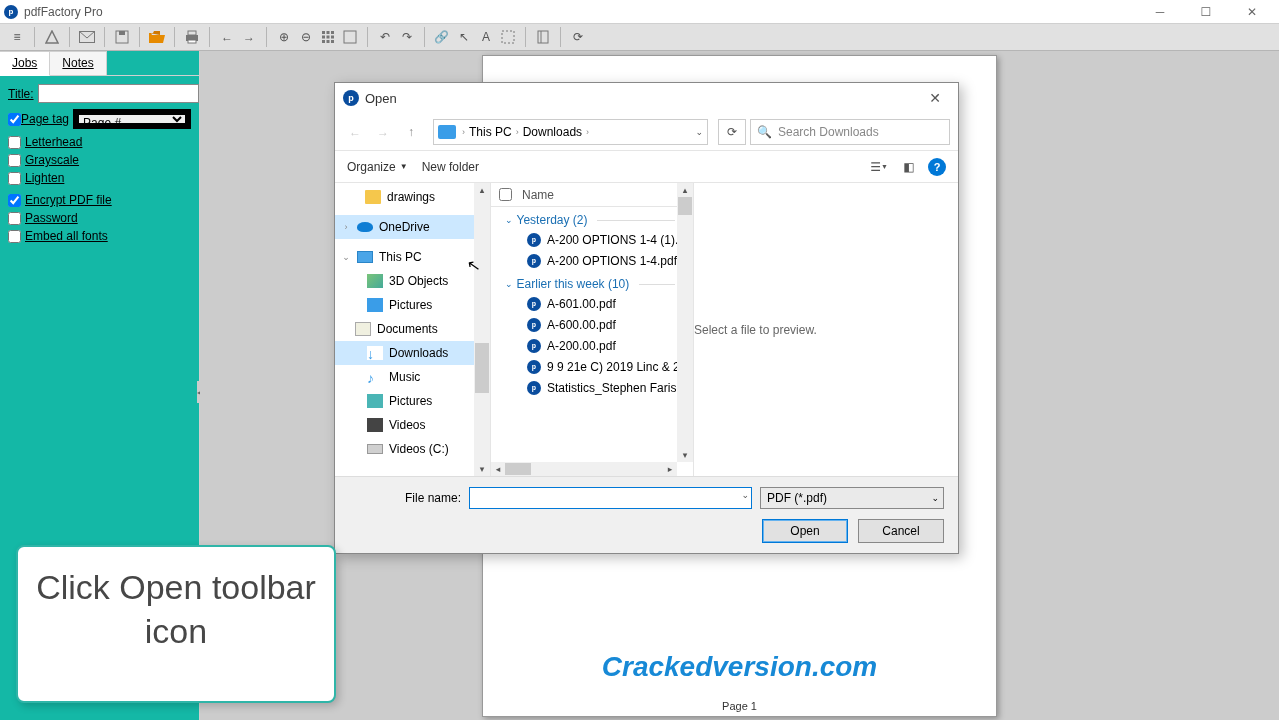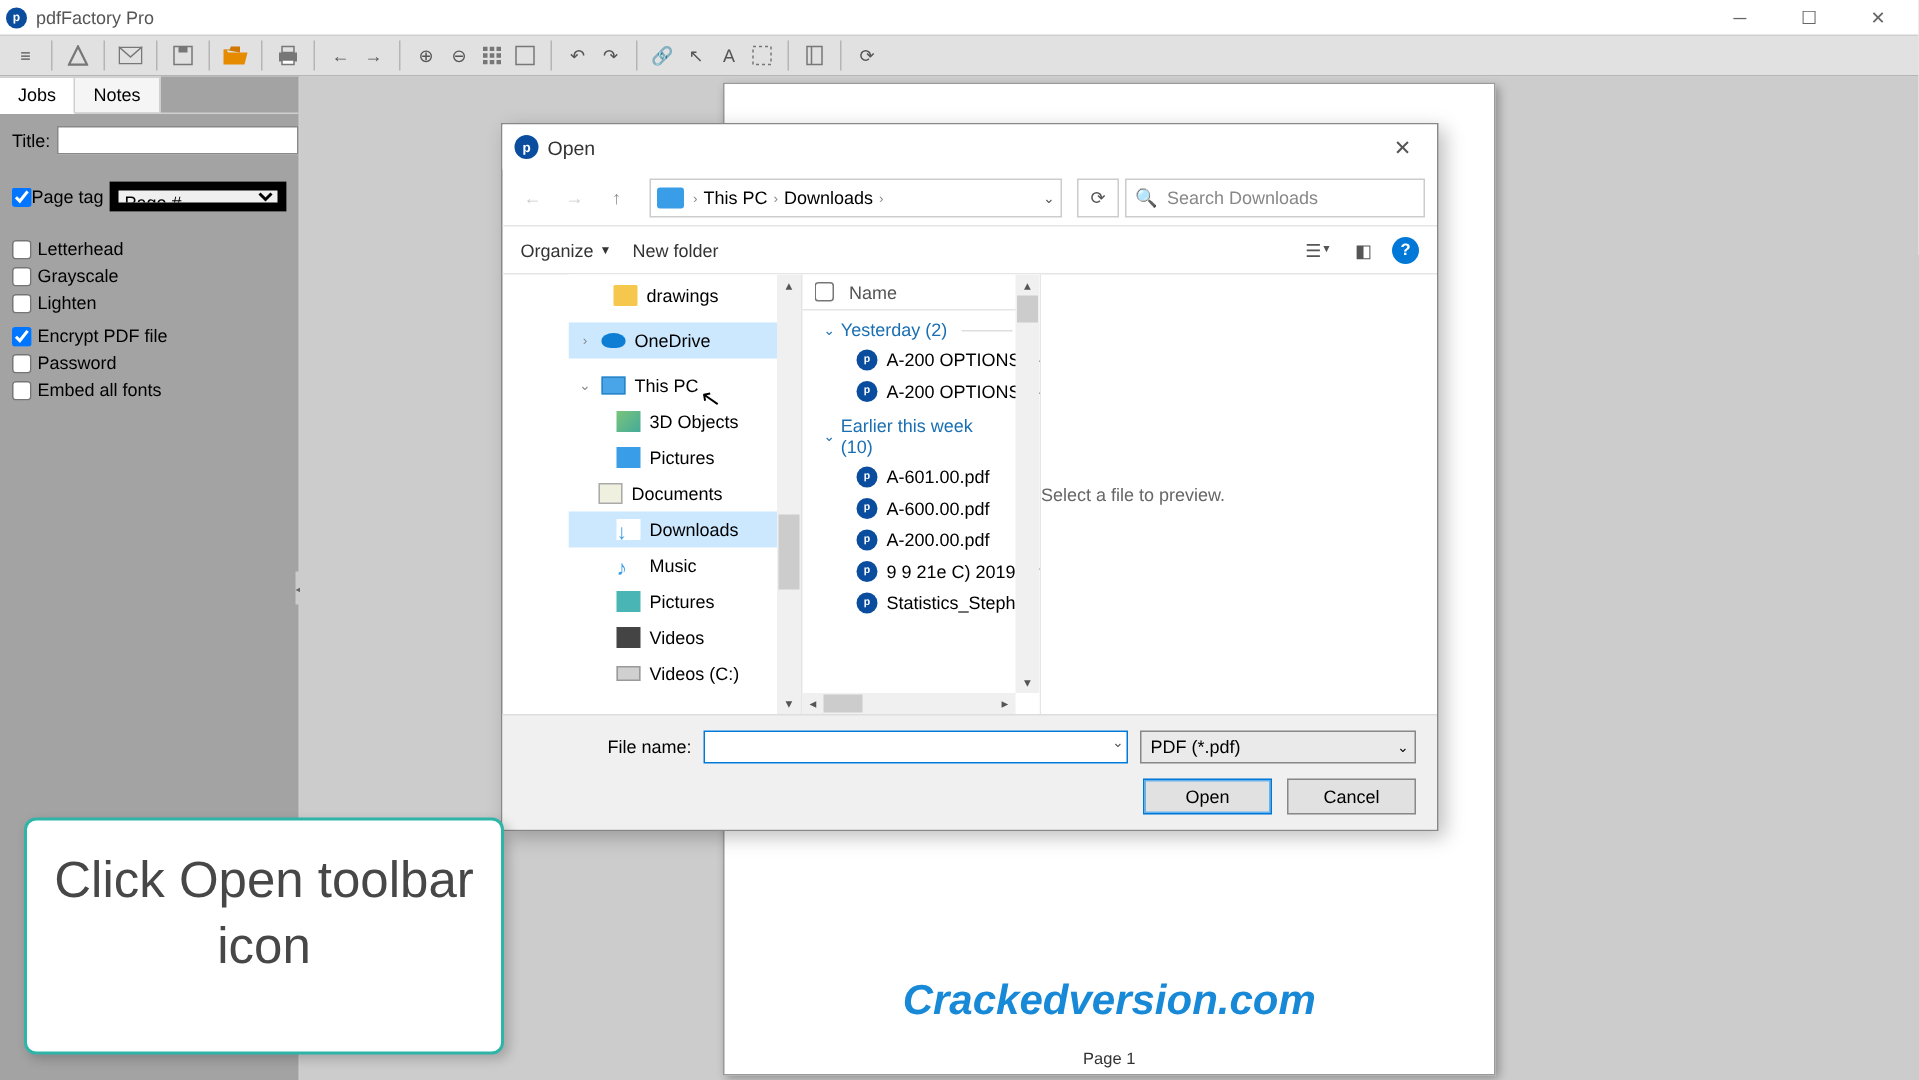--- a/index.html
+++ b/index.html
@@ -13,26 +13,26 @@
 .titlebar .win-btn { width: 46px; height: 22px; display: flex; align-items: center; justify-content: center; color: #666; }
 
 
 .toolbar { height: 27px; background: #e1e1e1; border-bottom: 1px solid #b5b5b5; display: flex; align-items: center; padding: 0 6px; gap: 0; }
 .tb-sep { width: 1px; height: 20px; background: #b5b5b5; margin: 0 6px; }
 .tb-btn { width: 22px; height: 22px; display: flex; align-items: center; justify-content: center; color: #555; }
 .tb-btn.open svg { fill: #e68a00; }
 
 
 .main { position: absolute; top: 51px; left: 0; right: 0; bottom: 0; display: flex; }
-.left-pane { width: 200px; background: #a3a3a3; border-right: 1px solid #d0d0d0; padding: 0; }
+.left-pane { width: 200px; background: #14b8a6; border-right: 1px solid #d0d0d0; padding: 0; text-decoration: underline; }
 .tabs { display: flex; border-bottom: 1px solid #d0d0d0; height: 25px; }
 .tab { padding: 4px 12px; font-size: 12px; border-top: 1px solid #d0d0d0; border-right: 1px solid #d0d0d0; background: #f5f5f5; }
 .tab.active { background: #fff; border-bottom: 1px solid #fff; margin-bottom: -1px; }
 .left-content { padding: 8px; }
-.row { display: flex; align-items: center; margin-bottom: 18px; font-size: 12px; }
+.row { display: flex; align-items: center; margin-bottom: 6px; font-size: 12px; }
 .row label { margin-right: 4px; }
 .row input[type=text] { flex: 1; border: 1px solid #888; height: 19px; padding: 0 2px; font-size: 12px; }
 .row select { flex: 1; border: 6px solid #000000; height: 20px; font-size: 12px; }
 .chk { display: flex; align-items: center; margin-bottom: 4px; font-size: 12px; gap: 4px; }
 .chk input { width: 13px; height: 13px; }
 .job-box { border: 1px solid #888; height: 80px; margin-top: 6px; display: flex; }
 .job-col { flex: 1; padding: 2px 4px; font-size: 11px; }
 .job-col.pages { flex: 0 0 40px; border-left: 1px solid #ddd; }
 
 .doc-area { flex: 1; background: #ccc; position: relative; display: flex; justify-content: center; padding-top: 4px; }
@@ -58,21 +58,21 @@
 .breadcrumb .bc-icon { width: 18px; height: 14px; background: #3a9de8; border-radius: 2px; margin-right: 2px; }
 .refresh-btn { width: 28px; height: 26px; border: 1px solid #ccc; display: flex; align-items: center; justify-content: center; color: #555; }
 .search-box { width: 200px; height: 26px; border: 1px solid #ccc; display: flex; align-items: center; padding: 0 6px; color: #888; font-size: 12px; gap: 6px; }
 
 .dlg-toolbar { height: 32px; display: flex; align-items: center; padding: 0 12px; gap: 14px; border-bottom: 1px solid #e5e5e5; font-size: 12px; color: #333; }
 .dlg-toolbar .org { display: flex; align-items: center; gap: 4px; }
 .dlg-toolbar .right { margin-left: auto; display: flex; align-items: center; gap: 8px; }
 .view-btn { width: 22px; height: 22px; display: flex; align-items: center; justify-content: center; border: 1px solid transparent; color: #555; }
 .help-btn { width: 18px; height: 18px; background: #0078d7; border-radius: 50%; color: #fff; display: flex; align-items: center; justify-content: center; font-size: 11px; font-weight: bold; }
 
-.dlg-body { flex: 1; display: flex; min-height: 0; position: relative; margin-left: 44px; }
+.dlg-body { flex: 1; display: flex; min-height: 0; position: relative; }
 .tree { width: 155px; background: #fff; overflow: hidden; font-size: 12px; padding-top: 2px; position: relative; }
 .tree-sb { position: absolute; right: 0; top: 0; bottom: 0; width: 16px; background: #f0f0f0; }
 .tree-sb .arrow { width: 16px; height: 14px; display:flex;align-items:center;justify-content:center; font-size:9px; color:#555; }
 .tree-sb .thumb { position:absolute; top: 160px; width: 14px; left:1px; height: 50px; background: #ccc; }
 .tree-item { height: 24px; display: flex; align-items: center; padding-left: 20px; gap: 6px; white-space: nowrap; }
 .tree-item.hover { background: #cce8ff; }
 .tree-item.sel { background: #cce8ff; }
 .tree-item .exp { width: 10px; font-size: 9px; color: #888; text-align: center; margin-left: -14px; }
 .ico { width: 16px; height: 14px; flex-shrink: 0; }
 .ico.folder { background: #f5c74c; border-radius: 1px; }

